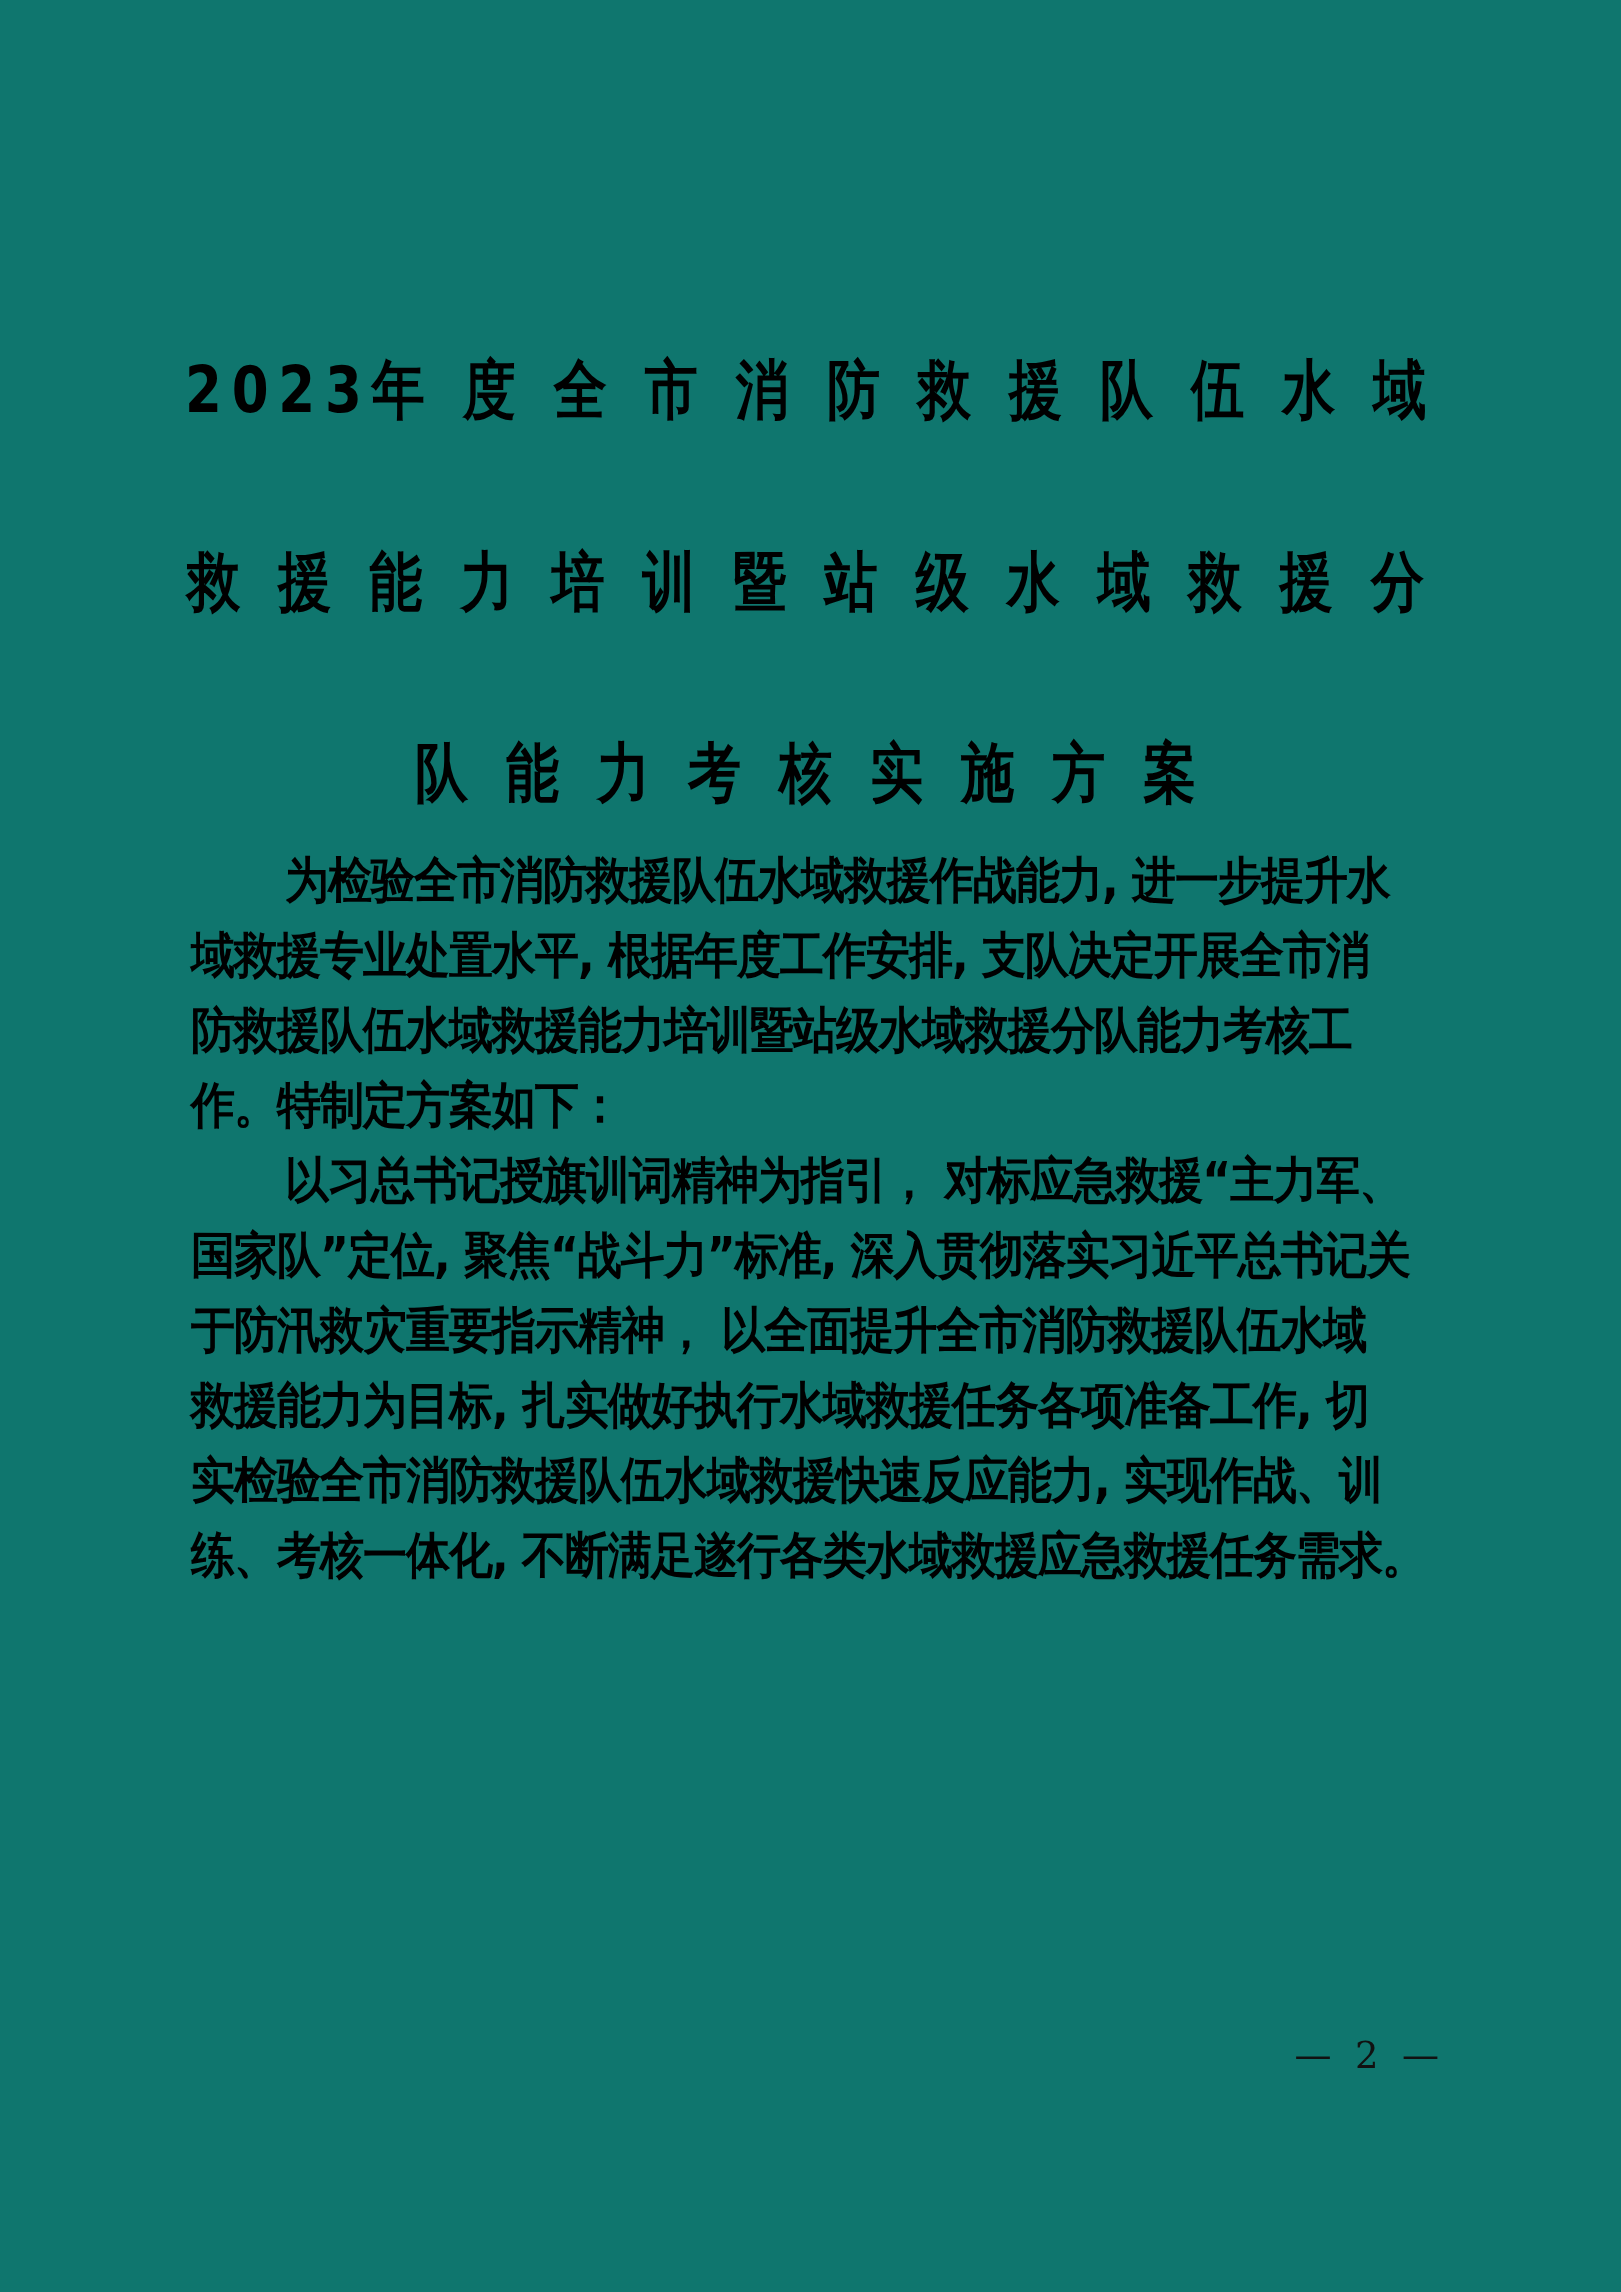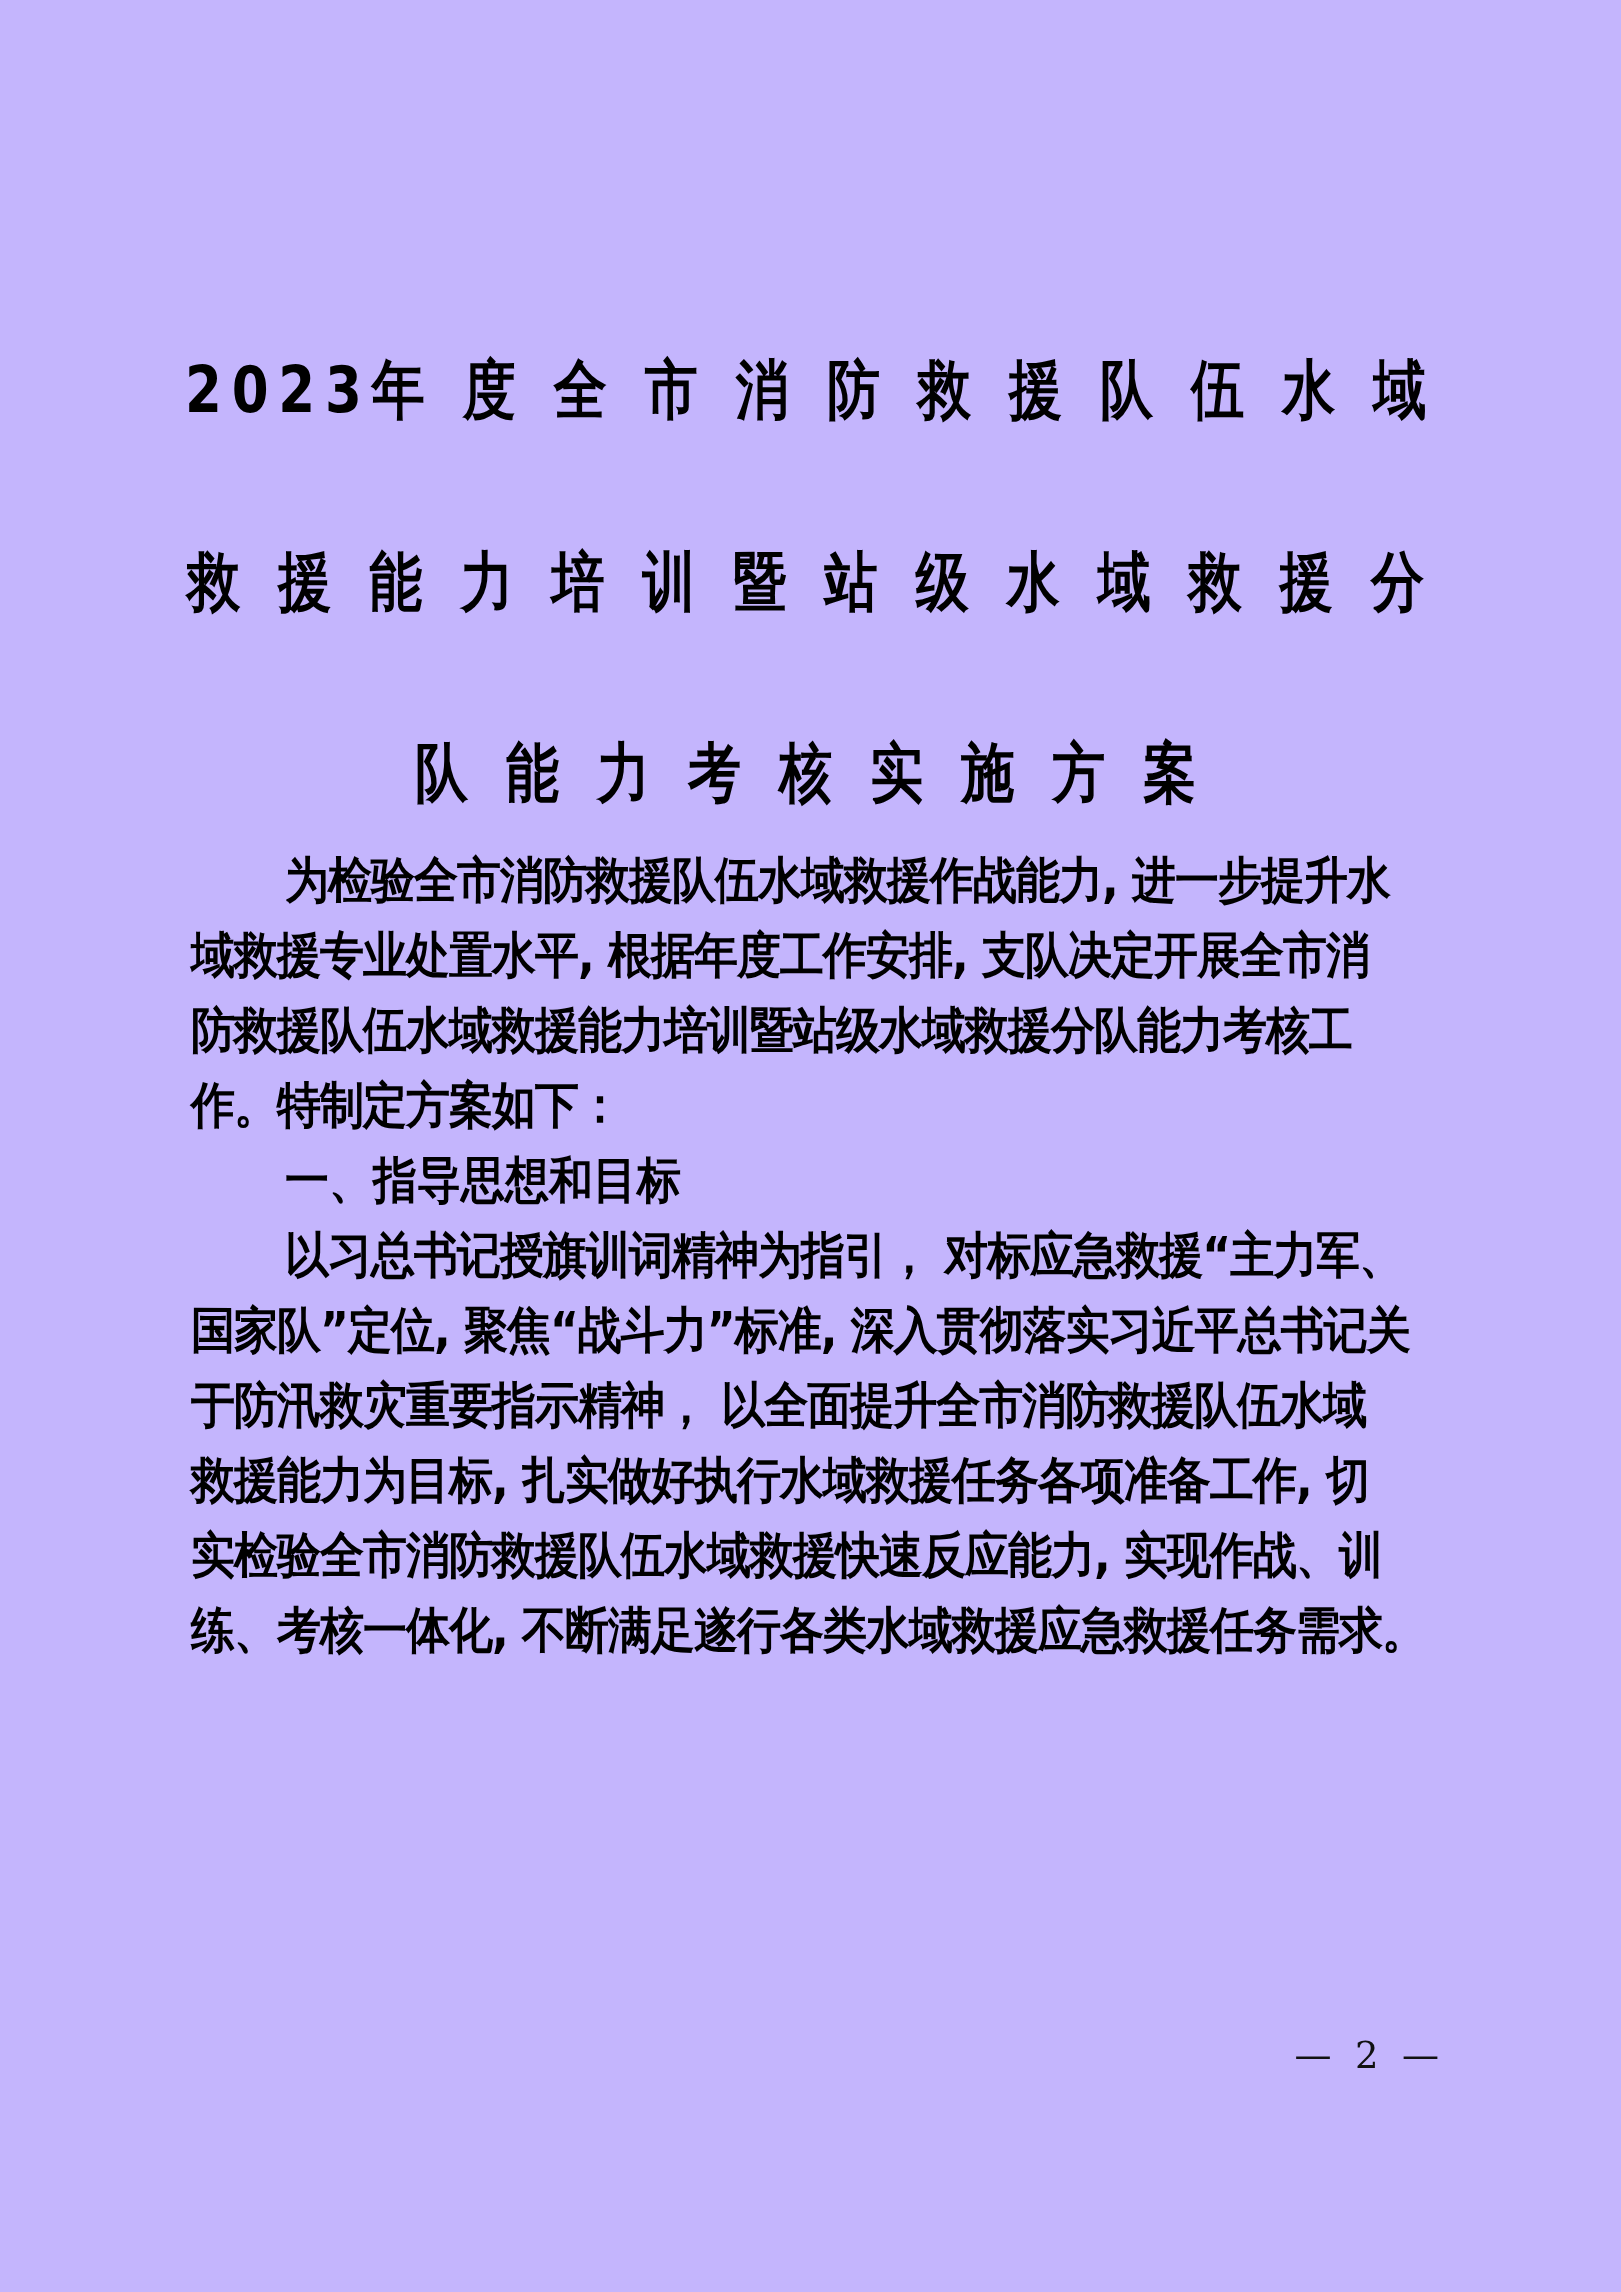--- a/index.html
+++ b/index.html
@@ -16,21 +16,21 @@
     color: #000000;
     overflow: hidden;
   }
 
   .page {
     position: absolute;
     left: 0;
     top: 0;
     width: 1621px;
     height: 2293px;
-    background: #c4b5fd;
+    background: #0f766e;
     box-sizing: border-box;
   }
 
   
   .doc-title {
     position: absolute;
     left: 0;
     top: 294px;
     width: 1621px;
     text-align: center;
@@ -133,23 +133,20 @@
 
   <div class="body-block">
 
     <div>
       <span class="p-line indent">为检验全市消防救援队伍水域救援作战能力, 进一步提升水</span>
       <span class="p-line">域救援专业处置水平, 根据年度工作安排, 支队决定开展全市消</span>
       <span class="p-line">防救援队伍水域救援能力培训暨站级水域救援分队能力考核工</span>
       <span class="p-line">作。特制定方案如下：</span>
     </div>
 
-    <div>
-      <span class="h-line">一、指导思想和目标</span>
-    </div>
 
     <div>
       <span class="p-line indent">以习总书记授旗训词精神为指引， 对标应急救援“主力军、</span>
       <span class="p-line">国家队”定位, 聚焦“战斗力”标准, 深入贯彻落实习近平总书记关</span>
       <span class="p-line">于防汛救灾重要指示精神， 以全面提升全市消防救援队伍水域</span>
       <span class="p-line">救援能力为目标, 扎实做好执行水域救援任务各项准备工作, 切</span>
       <span class="p-line">实检验全市消防救援队伍水域救援快速反应能力, 实现作战、训</span>
       <span class="p-line">练、考核一体化, 不断满足遂行各类水域救援应急救援任务需求。</span>
     </div>
 

